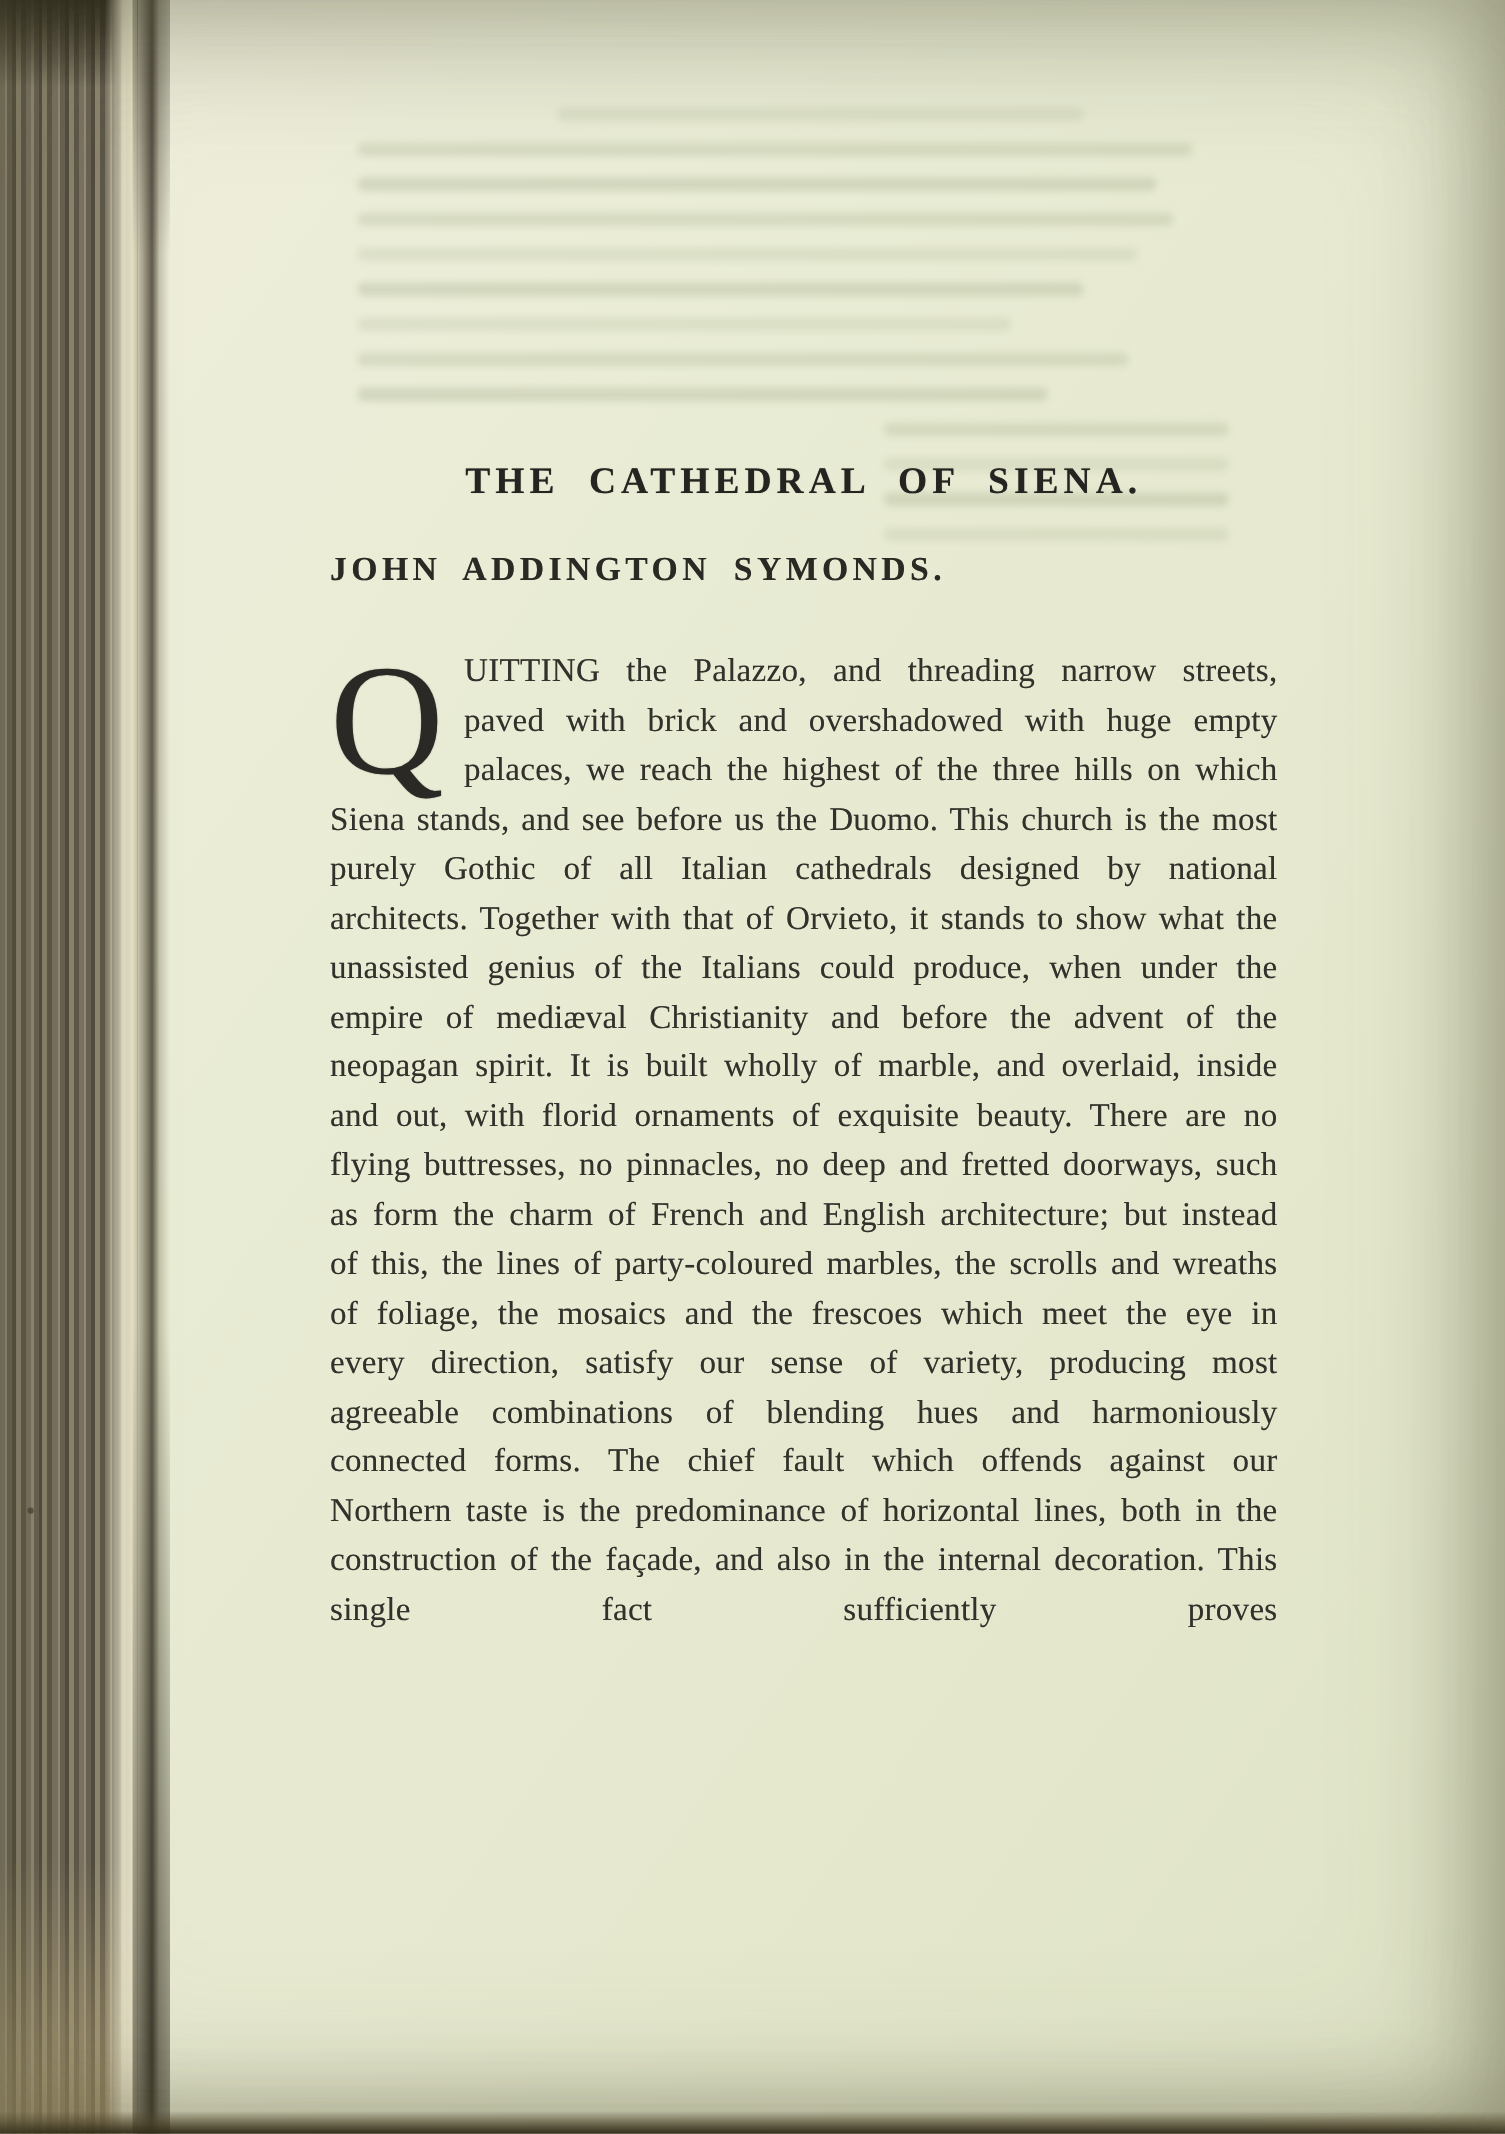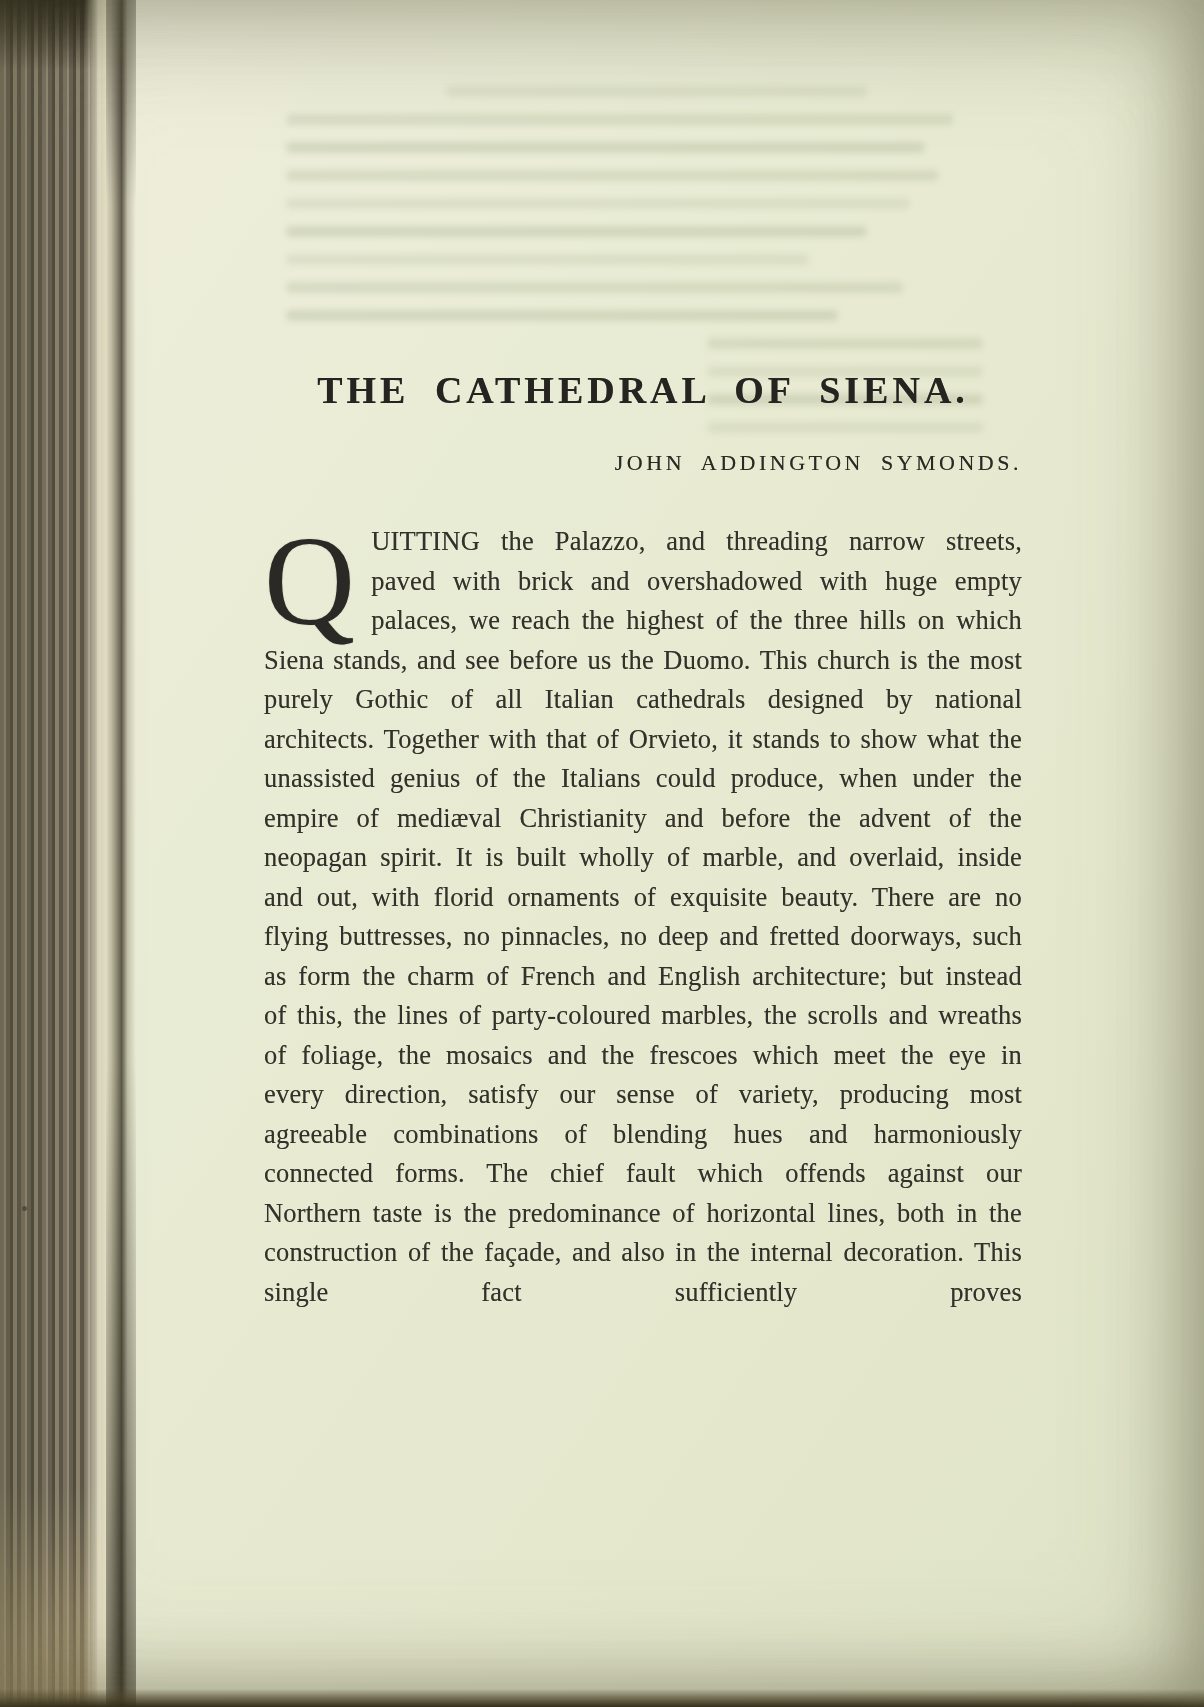--- a/index.html
+++ b/index.html
@@ -73,27 +73,27 @@
     background:rgba(60,55,45,0.65);
   }
 
   
   .content{
     position:absolute;left:264px;top:0;width:758px;z-index:2;
     color:#2e2c26;
   }
   .title{
     margin:368px 0 0 0;
-    font-size:38px;font-weight:bold;text-align:center;
+    font-size:30px;font-weight:bold;text-align:center;
     letter-spacing:4px;word-spacing:12px;color:#262420;
     text-shadow:0 0 0.6px rgba(38,36,32,0.55);
   }
   .author{
     margin:38px 0 0 0;
-    font-size:22px;font-weight:normal;text-align:right;
+    font-size:27px;font-weight:bold;text-align:left;
     letter-spacing:3.5px;word-spacing:8px;color:#2b2923;
     text-shadow:0 0 0.5px rgba(43,41,35,0.5);
   }
   .body-text{
     margin:46px 0 0 0;
     font-size:26.5px;line-height:39.5px;
     text-align:justify;text-align-last:justify;
     word-spacing:2.5px;letter-spacing:0.2px;
     color:#33312b;
     text-shadow:0 0 0.5px rgba(51,49,43,0.45);

